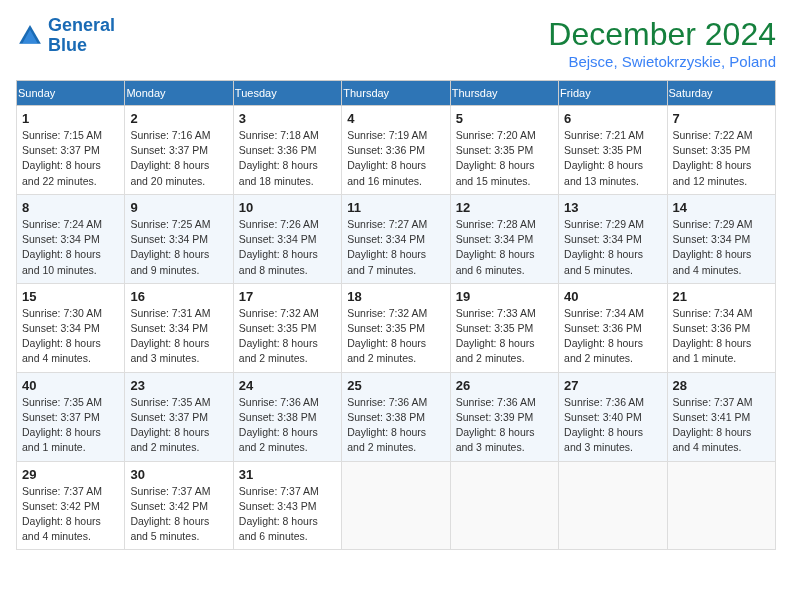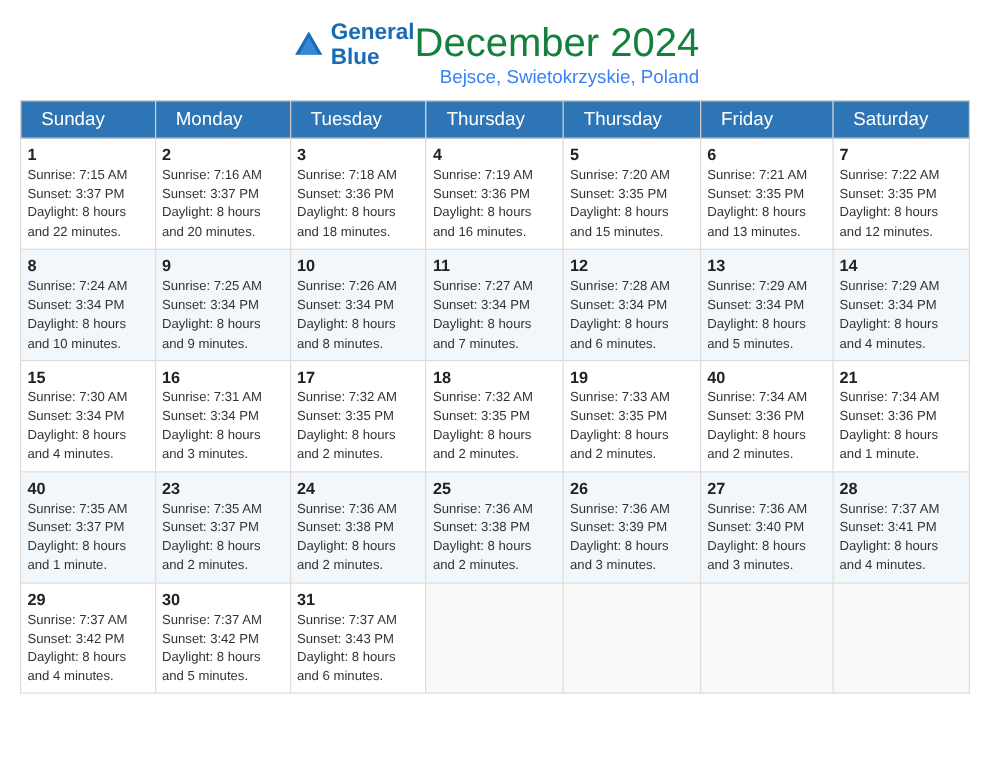--- a/index.html
+++ b/index.html
@@ -5,21 +5,21 @@
     * { box-sizing: border-box; margin: 0; padding: 0; }
     body {
       font-family: Arial, sans-serif;
       background: #fff;
       width: 792px;
       min-height: 612px;
       padding: 16px;
     }
     .header-area {
       display: flex;
-      justify-content: center;
+      justify-content: space-between;
       align-items: flex-start;
       margin-bottom: 10px;
     }
     .logo {
       display: flex;
       align-items: center;
       gap: 4px;
     }
     .logo-text {
       font-size: 18px;
@@ -47,23 +47,23 @@
       color: #3b82f6;
     }
     .calendar-table {
       width: 100%;
       border-collapse: collapse;
       font-size: 11px;
     }
     .calendar-table th {
       background-color: #2e75b6;
       color: #fff;
-      padding: 6px 16px;
+      padding: 6px 1px;
       text-align: left;
-      font-size: 15px;
+      font-size: 11px;
       font-weight: normal;
       border: 1px solid #ccc;
     }
     .calendar-table td {
       vertical-align: top;
       padding: 5px 5px;
       border: 1px solid #ddd;
       height: 80px;
       width: 113px;
       background: #fff;

